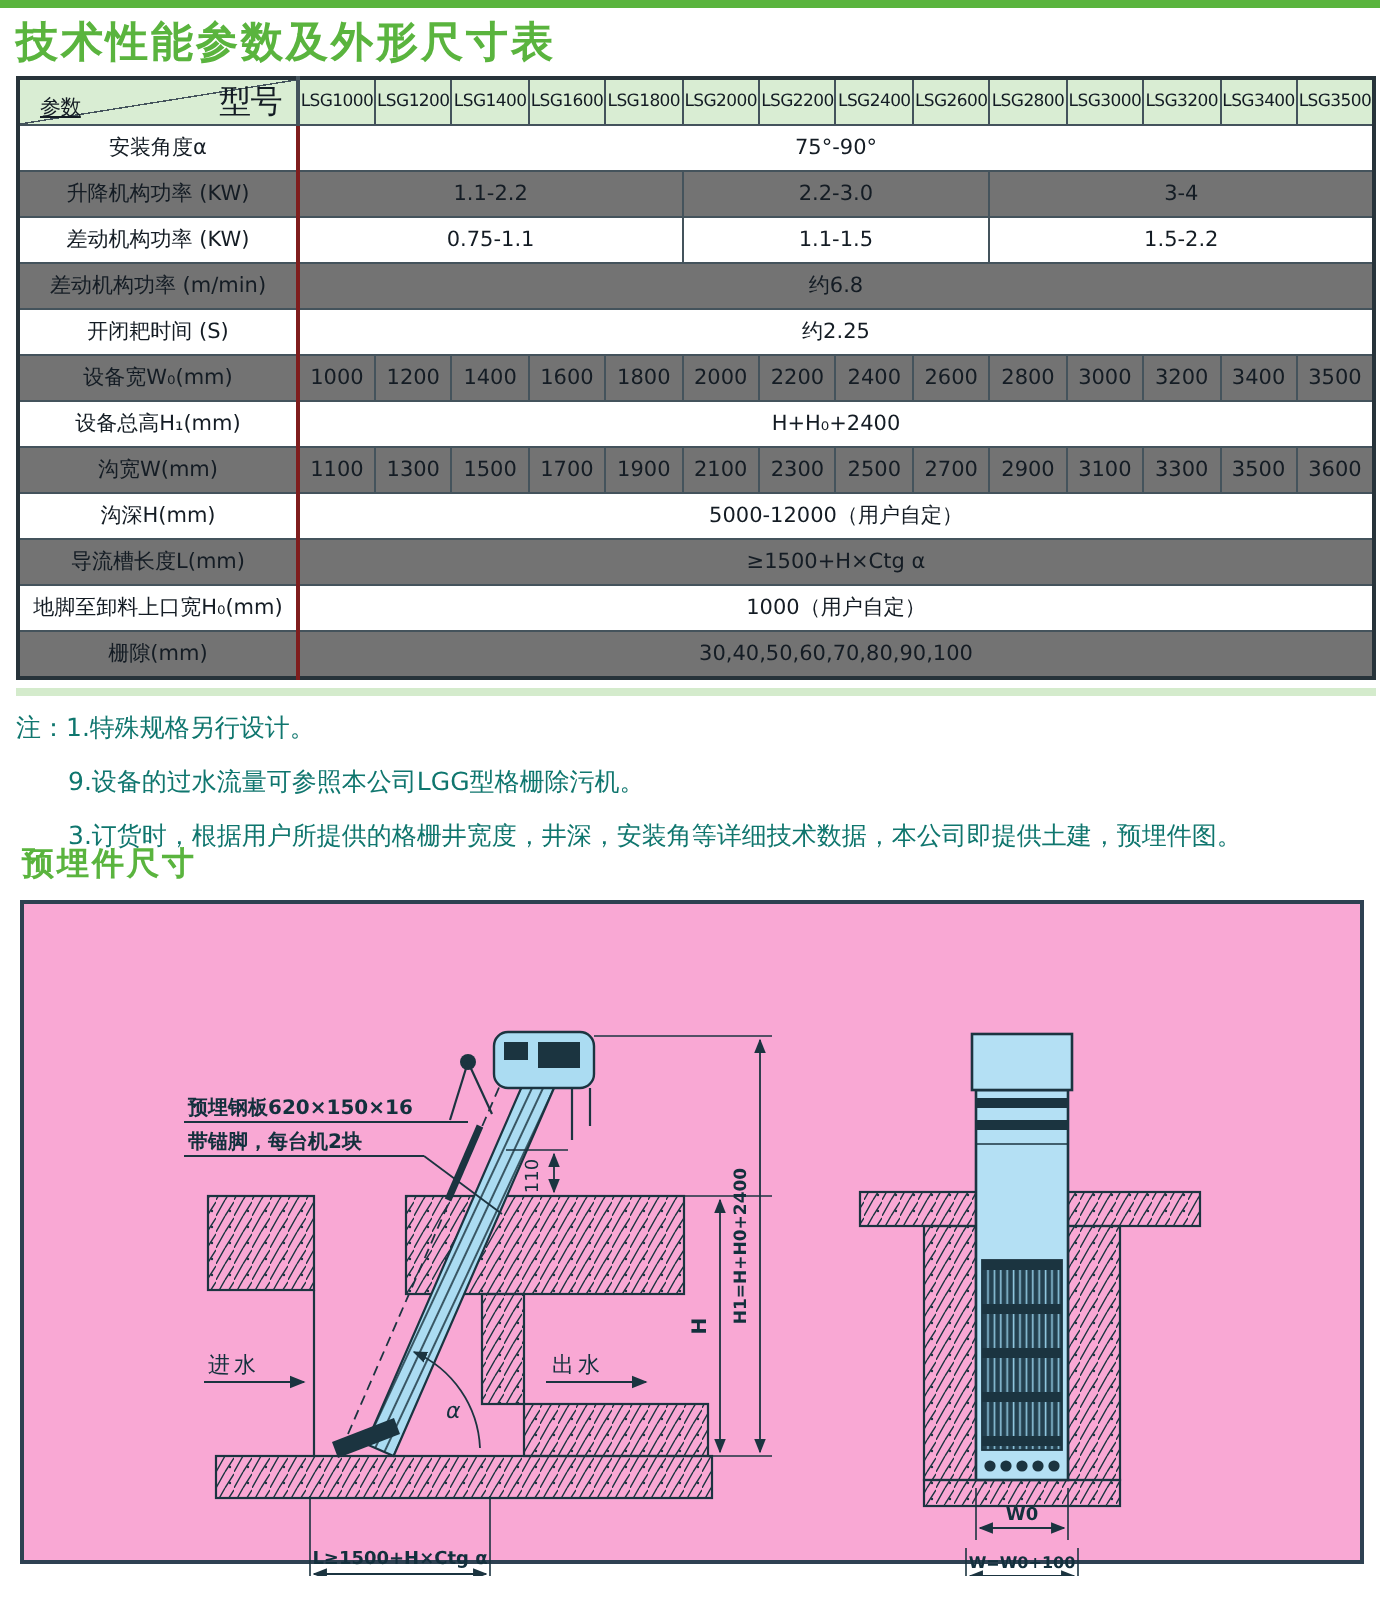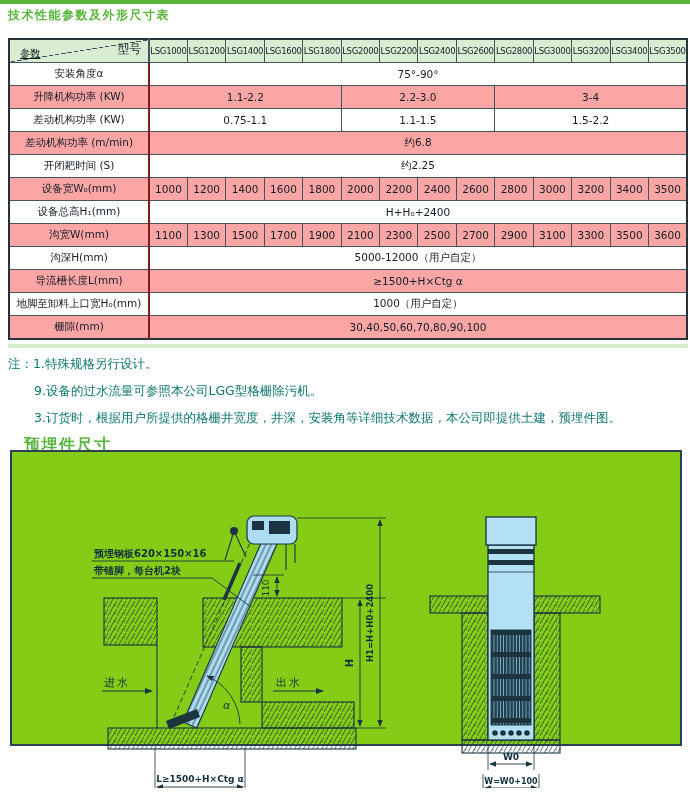--- a/index.html
+++ b/index.html
@@ -2,50 +2,50 @@
 <html><head>
 <meta charset="utf-8">
 <style>
   html,body{margin:0;padding:0;}
   body{
     width:690px;height:799px;position:relative;background:#ffffff;
     font-family:"DejaVu Sans","Liberation Sans",sans-serif;color:#111;
     overflow:hidden;
   }
   .topbar{position:absolute;left:0;top:0;width:690px;height:4px;background:#5ab43e;}
-  .page-title{position:absolute;left:8px;top:7px;margin:0;font-size:12px;font-weight:bold;color:#5ab43e;letter-spacing:1.5px;}
-  .sec-title{position:absolute;left:8px;top:419px;margin:16px;font-size:16px;font-weight:bold;color:#5ab43e;letter-spacing:1.5px;}
+  .page-title{position:absolute;left:8px;top:7px;margin:0;font-size:21px;font-weight:bold;color:#5ab43e;letter-spacing:1.5px;}
+  .sec-title{position:absolute;left:8px;top:419px;margin:3px;font-size:16px;font-weight:bold;color:#5ab43e;letter-spacing:1.5px;}
   .under-table-bar{position:absolute;left:8px;top:344px;width:680px;height:4px;background:#d4ebcc;}
 
   table.spec{
     position:absolute;left:8px;top:38px;width:680px;
     border-collapse:collapse;table-layout:fixed;border:2px solid #27333a;
   }
   table.spec th,table.spec td{
     border:1px solid #44535c;height:22px;padding:0;text-align:center;vertical-align:middle;
     font-weight:normal;font-size:10.5px;color:#141c24;white-space:nowrap;overflow:hidden;
   }
   table.spec thead th{background:#d9edd3;font-size:8.5px;letter-spacing:-0.3px;}
   table.spec th.corner{
     position:relative;border-right:2px solid #44535c;
     background-color:#d9edd3;
     background-image:linear-gradient(to bottom right,rgba(0,0,0,0) 49.2%,#44535c 49.2%,#44535c 50.8%,rgba(0,0,0,0) 50.8%);
   }
-  .corner-top{position:absolute;top:1px;right:7px;font-size:12px;}
+  .corner-top{position:absolute;top:1px;right:7px;font-size:16px;}
   .corner-bot{position:absolute;bottom:1px;left:10px;font-size:10.5px;text-decoration:underline;}
-  table.spec tbody tr.blue td,table.spec tbody tr.blue th{background:#fca5a5;}
+  table.spec tbody tr.blue td,table.spec tbody tr.blue th{background:#737373;}
   table.spec tbody tr.white td,table.spec tbody tr.white th{background:#ffffff;}
   table.spec tbody th.lbl{font-size:10.5px;border-right:2px solid #7f1d1d;}
 
   .notes{position:absolute;left:8px;top:350px;width:680px;font-size:12.5px;line-height:27px;color:#0f766e;}
   .notes .indent{padding-left:26px;}
 
   .panel{
-    position:absolute;left:10px;top:450px;width:672px;height:296px;
-    background:#84cc16;border:2px solid #2e4152;box-sizing:border-box;
+    position:absolute;left:10px;top:450px;width:672px;height:332px;
+    background:#f9a8d4;border:2px solid #2e4152;box-sizing:border-box;
   }
   .panel svg{display:block;}
   text{fill:#13303d;}
 </style>
 </head>
 <body>
 
 <div class="topbar"></div>
 <h1 class="page-title">技术性能参数及外形尺寸表</h1>
 

